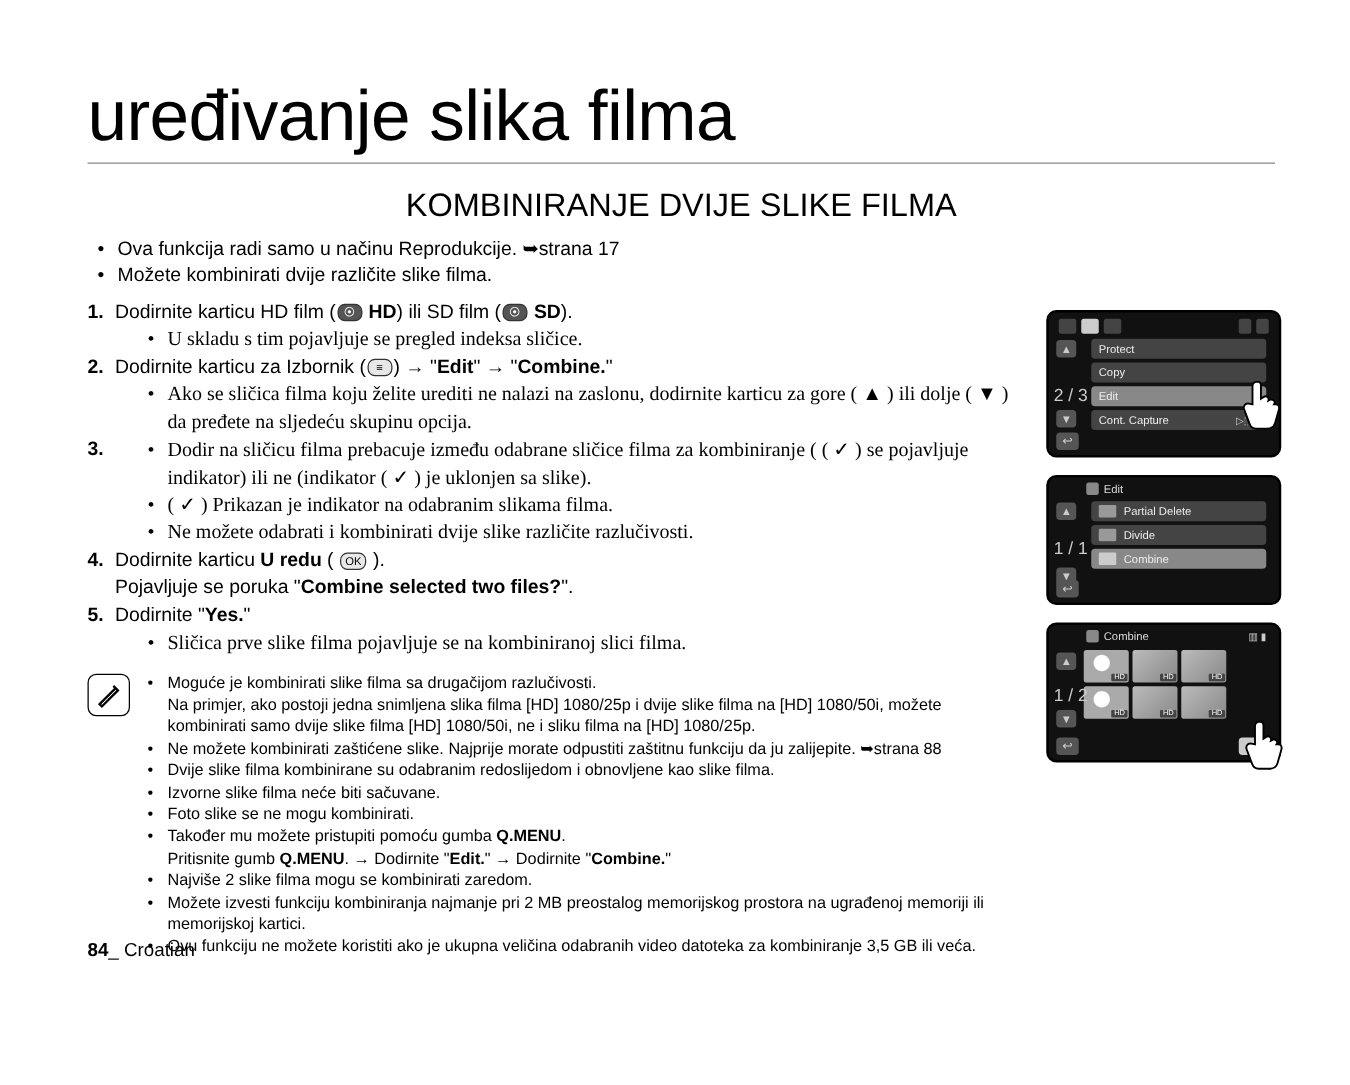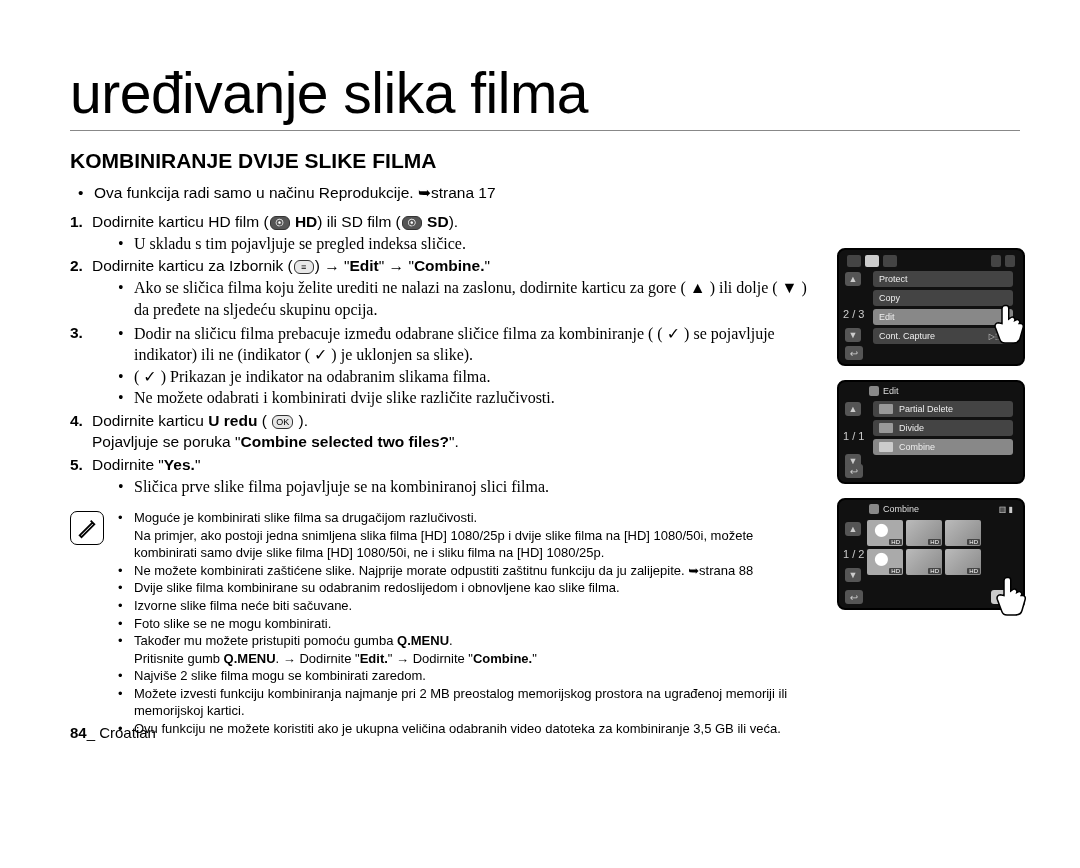--- a/index.html
+++ b/index.html
@@ -17,23 +17,24 @@
   }
   .title {
     font-size: 57px;
     font-weight: 400;
     border-bottom: 1px solid #888;
     padding-bottom: 4px;
     margin-bottom: 18px;
     letter-spacing: -0.5px;
   }
   .subtitle {
-    font-size: 21px;
-    font-weight: 700;
+    font-size: 26px;
+    font-weight: 400;
     margin-bottom: 10px;
+    text-align: center;
   }
   .content { width: 740px; }
   ul.top-bullets { list-style: none; margin-bottom: 8px; }
   ul.top-bullets li { font-size: 15.5px; line-height: 1.35; padding-left: 24px; position: relative; }
   ul.top-bullets li::before { content: "•"; position: absolute; left: 8px; }
   ol.steps { list-style: none; counter-reset: step; }
   ol.steps > li { font-size: 15.5px; line-height: 1.35; padding-left: 22px; position: relative; margin-bottom: 2px; }
   ol.steps > li .num { position: absolute; left: 0; font-weight: 700; }
   ul.sub { list-style: none; }
   ul.sub li { font-size: 16px; line-height: 1.35; padding-left: 42px; position: relative; font-family: Liberation Serif, serif; }
@@ -71,21 +72,21 @@
   .shot .topbar { height: 14px; display:flex; gap:4px; align-items:center; padding:0 4px; }
   .shot .topbar .t { width:14px; height:12px; background:#ccc; border-radius:2px; }
   .shot .topbar .t.d { background:#444; }
   .shot .list-line {
     display:flex; align-items:center; gap:6px; background:#444; border-radius:3px;
     height:16px; margin:3px 6px 0 30px; padding:0 6px;
   }
   .shot .list-line.sel { background:#888; }
   .shot .list-line span { color:#eee; font-size:9px; }
   .shot .side-arr { position:absolute; left:6px; width:16px; height:14px; background:#555; border-radius:3px; display:flex; align-items:center; justify-content:center; font-size:9px; color:#ccc;}
-  .shot .counter { position:absolute; left:4px; top:58px; font-size:11px; color:#ccc; }
+  .shot .counter { position:absolute; left:4px; top:58px; font-size:14px; color:#ccc; }
   .shot .back { position:absolute; left:6px; bottom:4px; width:18px; height:14px; background:#555; border-radius:3px; display:flex; align-items:center; justify-content:center; font-size:10px; color:#ccc;}
   .hand {
     position:absolute; width:48px; height:48px; pointer-events:none;
   }
   .hand svg { width:100%; height:100%; }
 
   .thumbs { display:flex; flex-wrap:wrap; gap:3px; margin:4px 4px 2px 24px; }
   .thumb { width:36px; height:26px; background:#bbb; border-radius:2px; position:relative; }
   .thumb.a { background: radial-gradient(circle at 40% 40%, #fff 6px, #aaa 7px); }
   .thumb.b { background: linear-gradient(135deg,#bbb,#888); }
@@ -98,20 +99,21 @@
 </head>
 <body>
 
 <div class="page">
   <div class="title">uređivanje slika filma</div>
   <div class="subtitle">KOMBINIRANJE DVIJE SLIKE FILMA</div>
 
   <div class="content">
     <ul class="top-bullets">
       <li>Ova funkcija radi samo u načinu Reprodukcije. ➥strana 17</li>
+      <li>Možete kombinirati dvije različite slike filma.</li>
     </ul>
 
     <ol class="steps">
 
       <li>
         <span class="num">1.</span>
         <span>Dodirnite karticu HD film (</span><span class="ibox dark">⦿</span> <b>HD</b><span>) ili SD film (</span><span class="ibox dark">⦿</span> <b>SD</b><span>).</span>
         <ul class="sub">
             <li>U skladu s tim pojavljuje se pregled indeksa sličice.</li>
           </ul>

